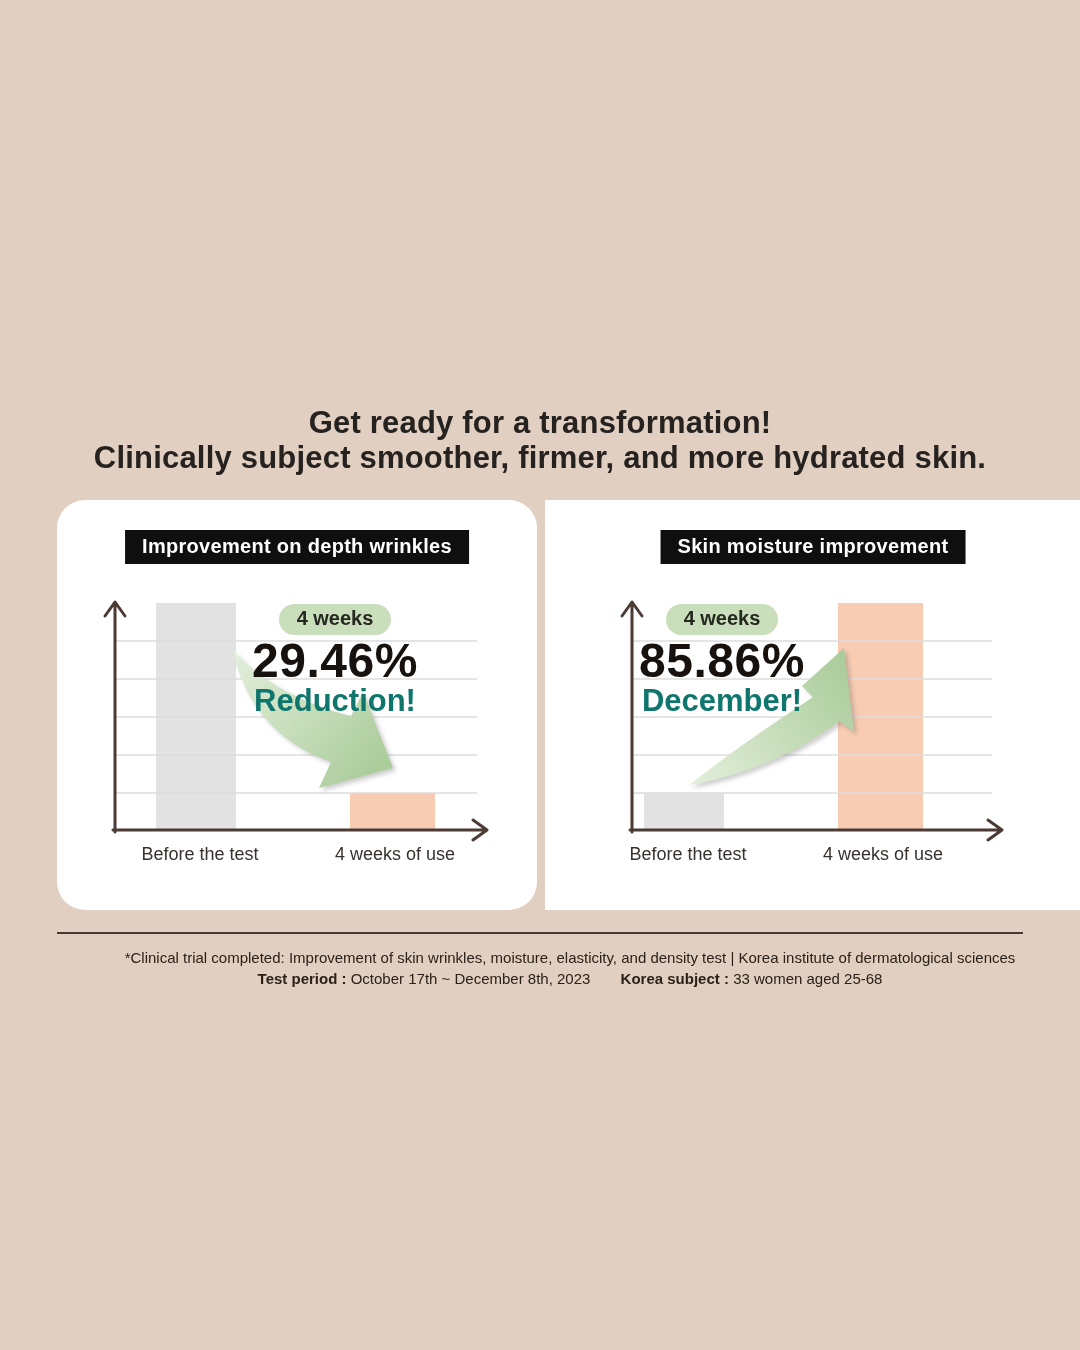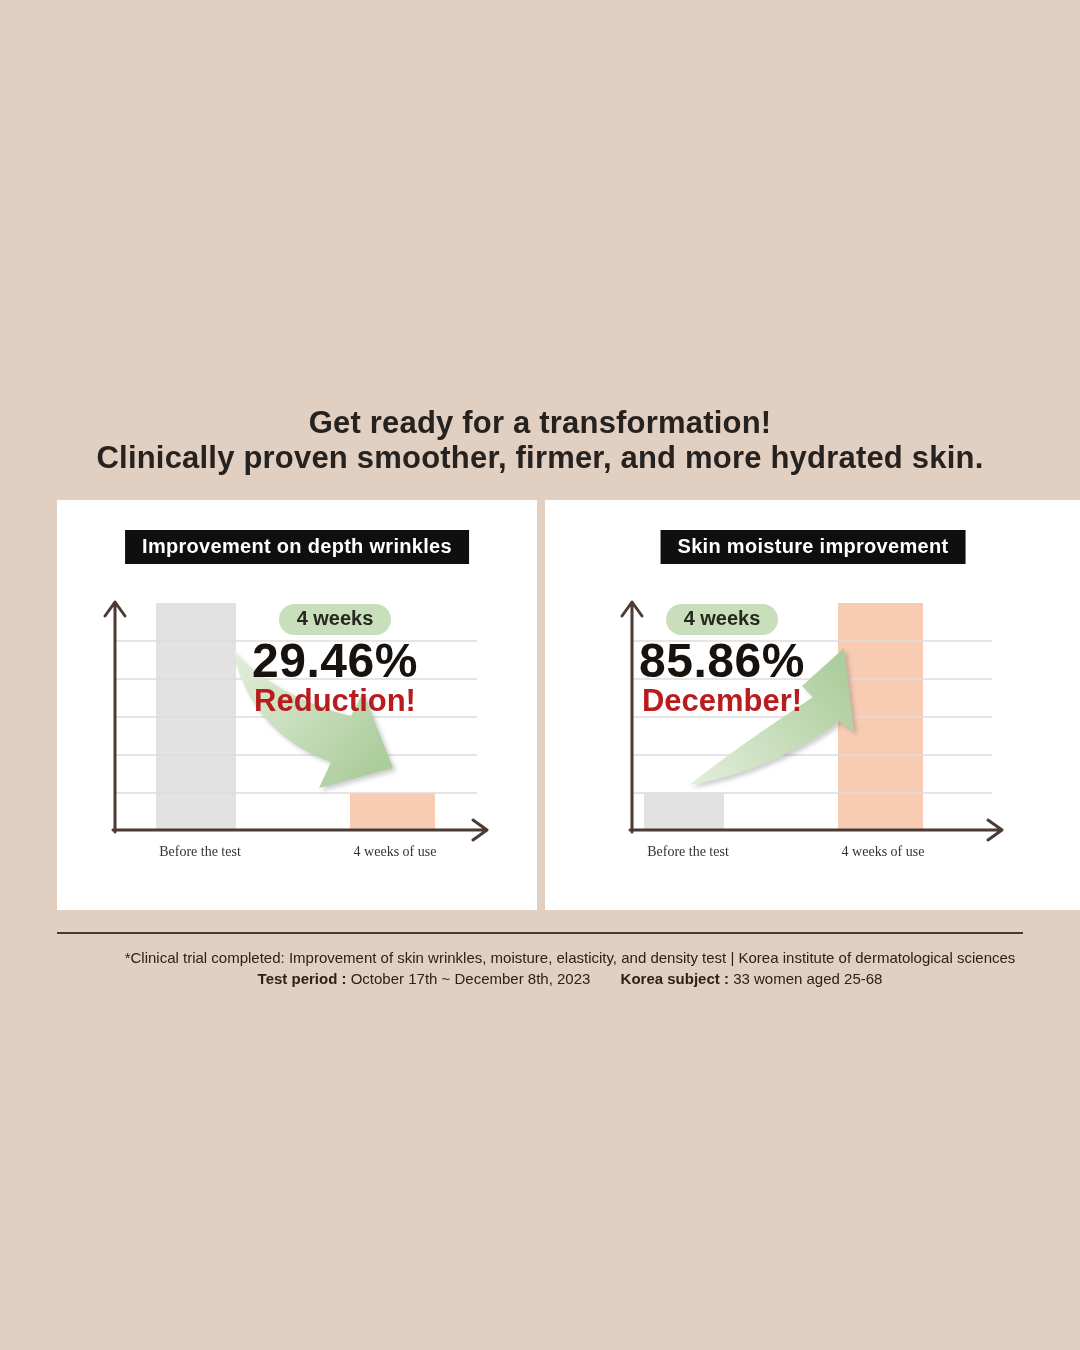--- a/index.html
+++ b/index.html
@@ -17,21 +17,21 @@
     position:absolute; top:405px; left:0; width:1080px;
     text-align:center; color:var(--ink,#262220);
     font-weight:700; font-size:31px; line-height:35px; letter-spacing:.2px;
   }
 
   
   .panel {
     position:absolute; top:500px; width:480px; height:410px;
     background:var(--card,#ffffff);
   }
-  .panel--left  { left:57px; }
+  .panel--left  { left:57px;border-radius:28px; }
   .panel--right { left:545px; width:536px; }
 
   .title-box {
     position:absolute; top:30px; left:50%; transform:translateX(-50%);
     background:var(--title-box-bg,#0f0f0f); color:var(--title-box-text,#ffffff);
     font-size:20px; font-weight:600; letter-spacing:.3px;
     padding:5px 17px 6px; white-space:nowrap;
   }
 
   .bar { position:absolute; bottom:80px; }
@@ -45,46 +45,46 @@
 
   .annot { position:absolute; top:104px; width:230px; text-align:center; }
   .panel--left  .annot { left:163px; }
   .panel--right .annot { left:62px; }
   .badge {
     display:inline-block; background:var(--badge-green,#c9debb);
     border-radius:16px; padding:3px 18px 5px;
     font-size:20px; font-weight:700; color:#26281f;
   }
   .annot-value  { font-size:48px; font-weight:700; color:#17120e; line-height:46px; margin-top:3px; letter-spacing:.5px; }
-  .annot-result { font-size:31px; font-weight:700; color:#b91c1c; line-height:34px; }
+  .annot-result { font-size:31px; font-weight:700; color:#0f766e; line-height:34px; }
 
   .cat-label {
     position:absolute; top:344px; width:200px; text-align:center;
-    font-size:14px; color:#38322e;font-family:Liberation Serif, serif;
+    font-size:18px; color:#38322e;
   }
   .cat--before { left:43px; }
   .cat--after  { left:238px; }
 
   
   .divider { position:absolute; left:57px; top:932px; width:966px; height:2px; background:var(--divider,#463931); }
   .footnote {
     position:absolute; top:947px; left:0; width:1080px; text-align:center;
     font-size:15px; line-height:21px; color:var(--footnote-ink,#2c2119);margin-left:30px;
   }
   .footnote b { font-weight:700; }
   .fn-gap { display:inline-block; width:26px; }
 </style>
 </head>
 <body>
 
 <div class="stage">
 
   <div class="headline">
     <div>Get ready for a transformation!</div>
-    <div>Clinically proven smoother, firmer, and more hydrated skin.</div>
+    <div>Clinically subject smoother, firmer, and more hydrated skin.</div>
   </div>
 
   <section class="panel panel--left">
     <div class="title-box">Improvement on depth wrinkles</div>
 
     <div class="bar bar--before" style="height: 227px; background: rgb(226, 226, 226);"></div>
     <div class="bar bar--after" style="height: 37px; background: rgb(247, 204, 179);"></div>
 
     <svg class="chart-svg" viewBox="0 0 480 410">
       <defs>

